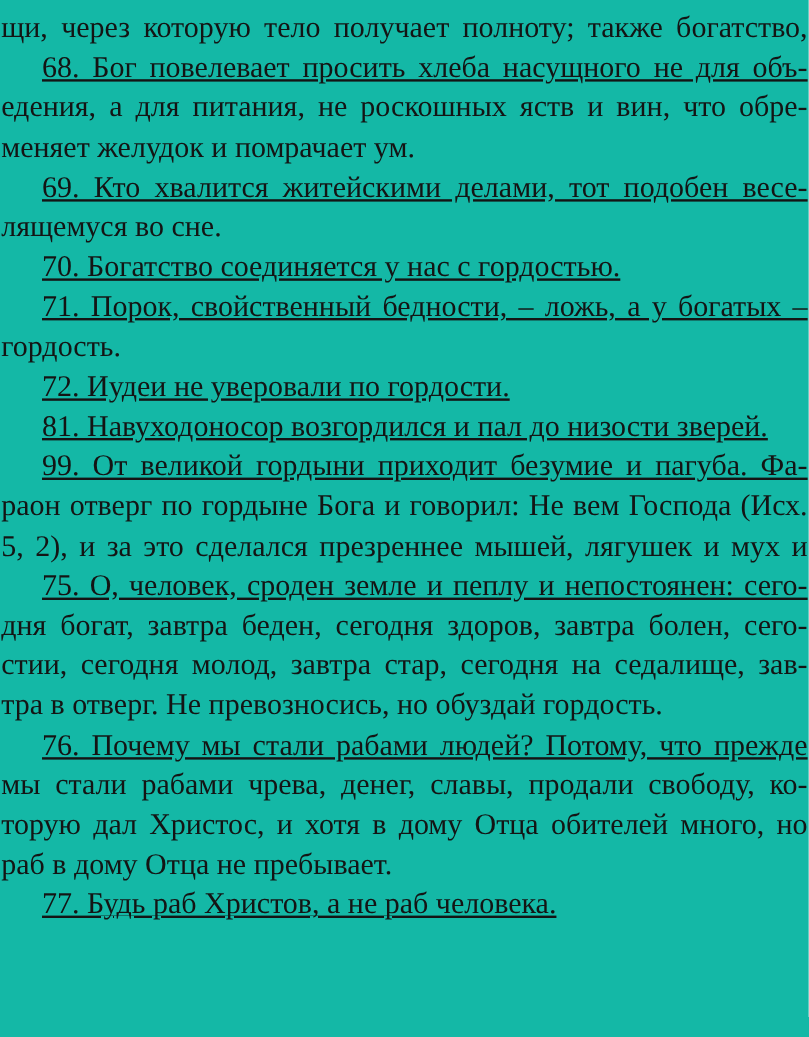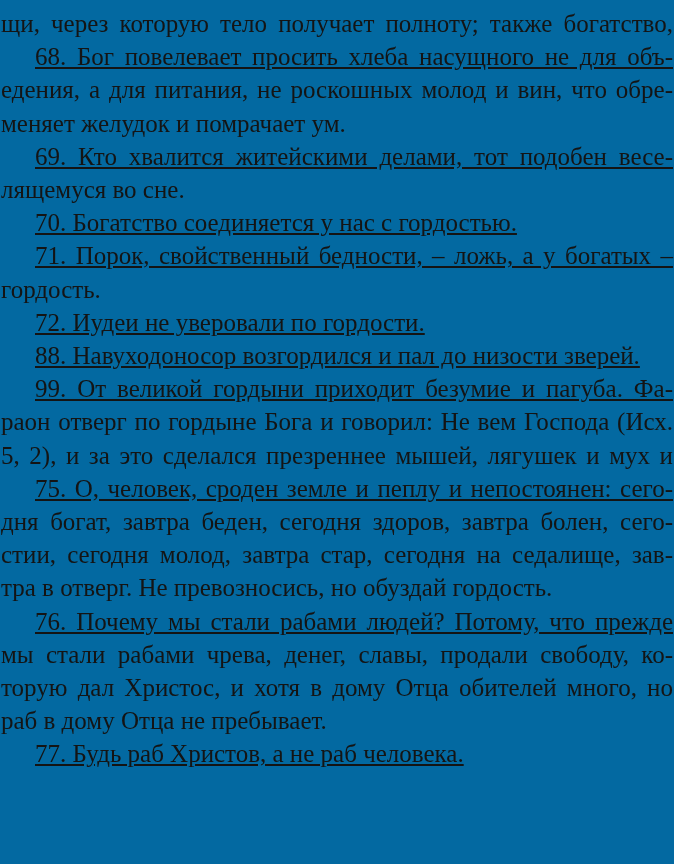--- a/index.html
+++ b/index.html
@@ -4,21 +4,21 @@
 <style>
   html, body {
     margin: 0;
     padding: 0;
     background: #ffffff;
   }
   .page {
     position: relative;
     width: 674px;
     height: 864px;
-    background: #0369a1;
+    background: #14b8a6;
     color: #141414;
     font-family: "Liberation Serif", "DejaVu Serif", serif;
     padding: 7px 1px 0 1px;
     box-sizing: border-box;
     overflow: hidden;
   }
   .text-block {
     width: 100%;
   }
   .line {
@@ -39,39 +39,39 @@
 </head>
 <body>
 
 <div class="page">
   <div class="text-block" id="text-block">
       <div class="paragraph">
         <div class="line">щи, через которую тело получает полноту; также богатство,</div>
       </div>
       <div class="paragraph">
         <div class="line indent">68. Бог повелевает просить хлеба насущного не для объ-</div>
-        <div class="line">едения, а для питания, не роскошных молод и вин, что обре-</div>
+        <div class="line">едения, а для питания, не роскошных яств и вин, что обре-</div>
         <div class="line last">меняет желудок и помрачает ум.</div>
       </div>
       <div class="paragraph">
         <div class="line indent">69. Кто хвалится житейскими делами, тот подобен весе-</div>
         <div class="line last">лящемуся во сне.</div>
       </div>
       <div class="paragraph">
         <div class="line indent last">70. Богатство соединяется у нас с гордостью.</div>
       </div>
       <div class="paragraph">
         <div class="line indent">71. Порок, свойственный бедности, – ложь, а у богатых –</div>
         <div class="line last">гордость.</div>
       </div>
       <div class="paragraph">
         <div class="line indent last">72. Иудеи не уверовали по гордости.</div>
       </div>
       <div class="paragraph">
-        <div class="line indent last">88. Навуходоносор возгордился и пал до низости зверей.</div>
+        <div class="line indent last">81. Навуходоносор возгордился и пал до низости зверей.</div>
       </div>
       <div class="paragraph">
         <div class="line indent">99. От великой гордыни приходит безумие и пагуба. Фа-</div>
         <div class="line">раон отверг по гордыне Бога и говорил: Не вем Господа (Исх.</div>
         <div class="line">5, 2), и за это сделался презреннее мышей, лягушек и мух и</div>
       </div>
       <div class="paragraph">
         <div class="line indent">75. О, человек, сроден земле и пеплу и непостоянен: сего-</div>
         <div class="line">дня богат, завтра беден, сегодня здоров, завтра болен, сего-</div>
         <div class="line">стии, сегодня молод, завтра стар, сегодня на седалище, зав-</div>

